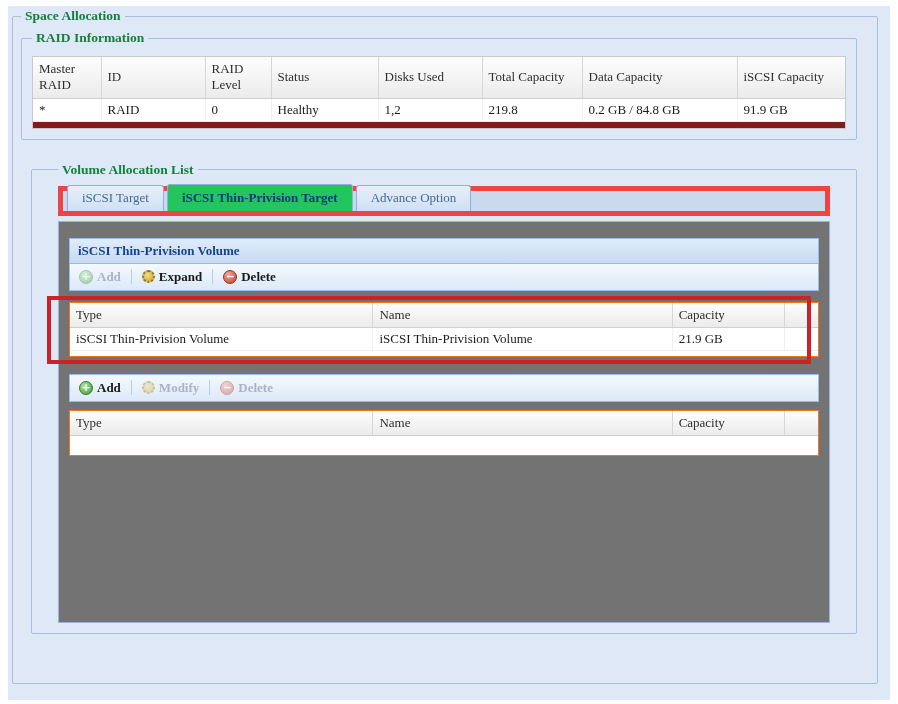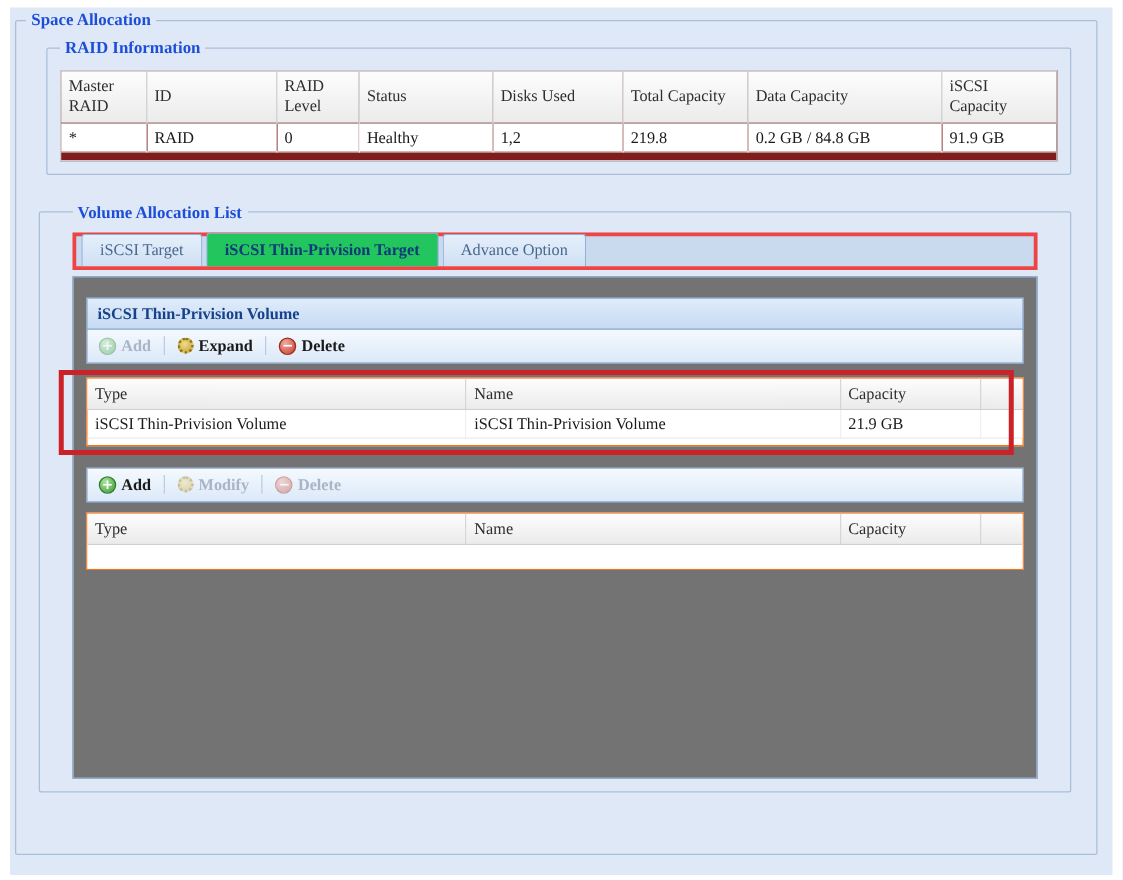--- a/index.html
+++ b/index.html
@@ -10,44 +10,44 @@
     position:relative;
   }
   .content {
     position:absolute; left:8px; top:6px; width:882px; height:694px;
     background:#dfe8f6;
   }
   fieldset {
     border:1px solid #a9bed9; border-radius:2px; padding:4px 8px 8px;
   }
   legend {
-    font-weight:bold; color:#1d4ed8; font-size:13.5px; padding:0 4px;
+    font-weight:bold; color:#15803d; font-size:13.5px; padding:0 4px;
   }
   .fs-outer { margin:2px 12px 0 4px; height:676px; }
-  .fs-raid  { margin:2px 12px 0 16px; padding:4px 10px 10px; }
+  .fs-raid  { margin:2px 12px 0 0; padding:4px 10px 10px; }
   .fs-volume{ margin:22px 12px 0 10px; padding:4px 26px 10px; }
 
   
   .grid-box { background:#7f1d1d; border:1px solid #c9c9c9; padding-bottom:6px; margin-top:6px; }
   table.grid { width:100%; border-collapse:collapse; table-layout:fixed; }
   table.grid th {
     font-weight:normal; text-align:left; vertical-align:middle;
     background:linear-gradient(#fdfdfd,#ebebeb);
     border-right:1px solid #d6d6d6; border-bottom:1px solid #cfcfcf;
     padding:4px 6px; color:#2e2e2e; line-height:1.25;
   }
   table.grid td {
     background:#fff; padding:3px 6px; border-right:1px solid #f0f0f0;
     border-bottom:1px solid #ececec; white-space:nowrap; overflow:hidden;
   }
   table.grid th:last-child, table.grid td:last-child { border-right:none; }
 
   
   .tab-strip {
-    margin-top:4px; background:#c9daef; border:3px solid #ef4444;
+    margin-top:4px; background:#c9daef; border:5px solid #ef4444;
     display:flex; align-items:flex-end; gap:3px; padding:3px 3px 0 4px; height:30px;
   }
   .tab {
     border:1px solid #8fb0d8; border-bottom:none; border-radius:3px 3px 0 0;
     padding:4px 14px 5px; background:linear-gradient(#e6effb,#cfe0f3);
     color:#49688f; cursor:pointer; white-space:nowrap;
   }
   .tab.active {
     background:#22c55e; color:#0f3a78; font-weight:bold; padding-top:5px;
   }

